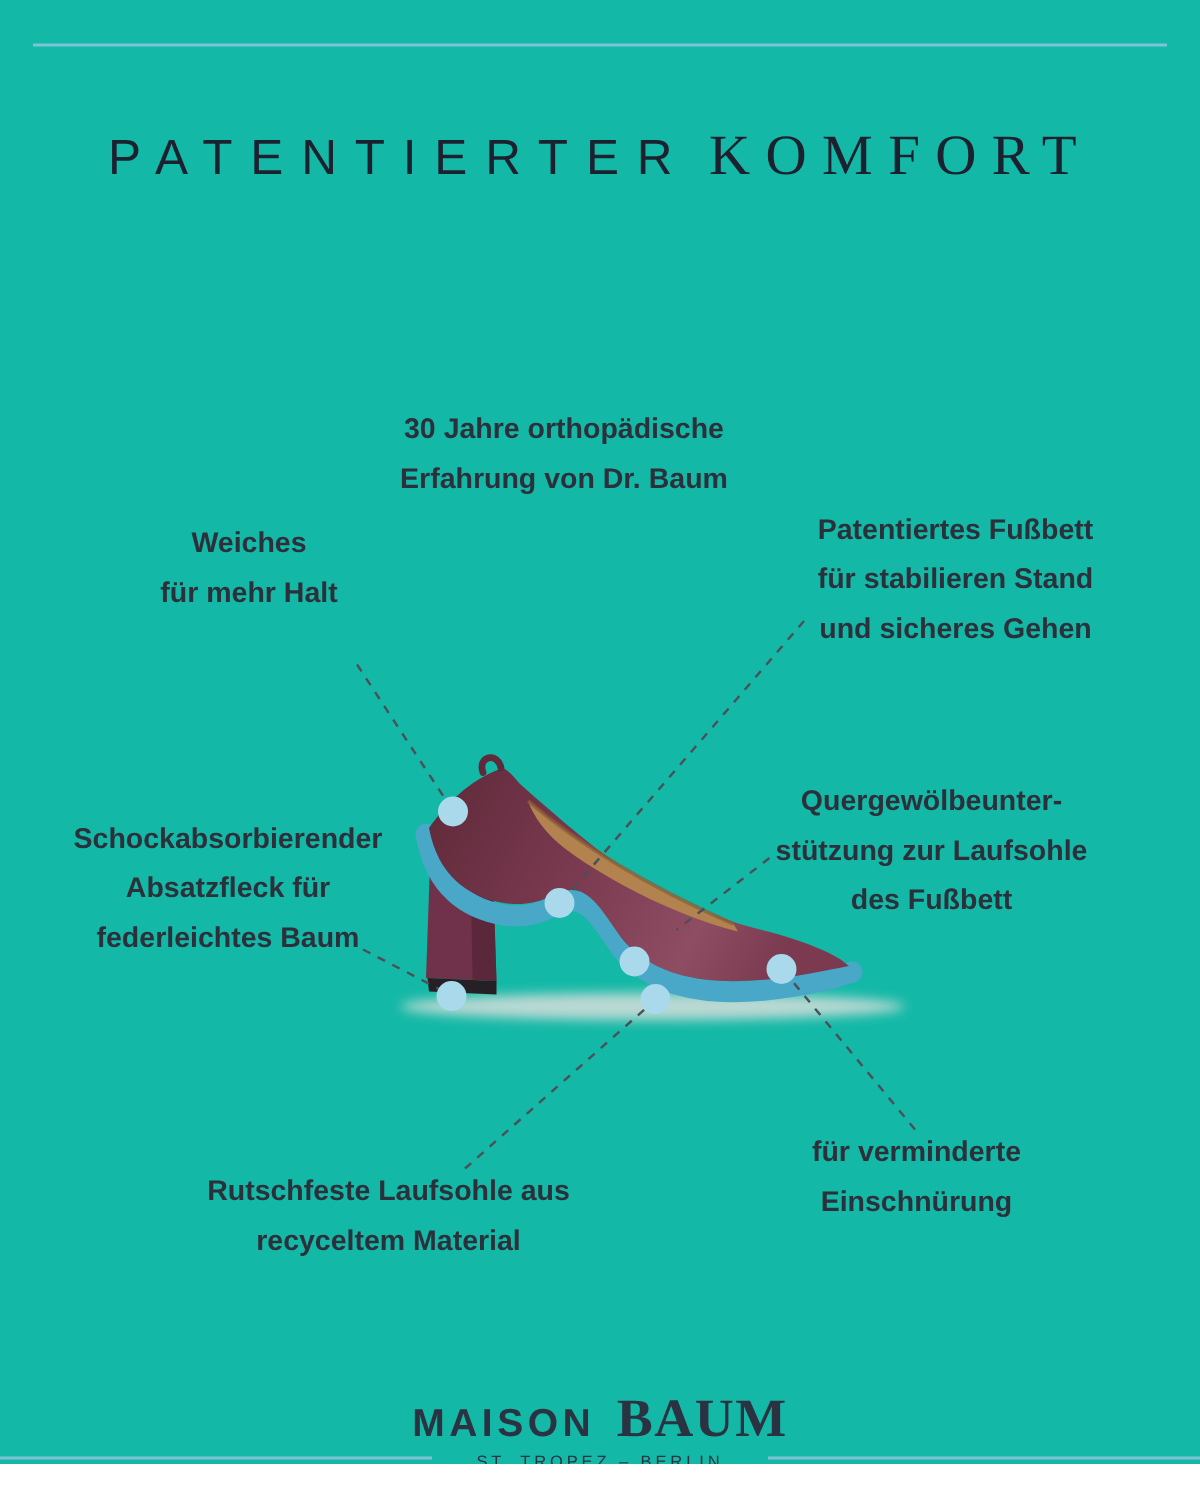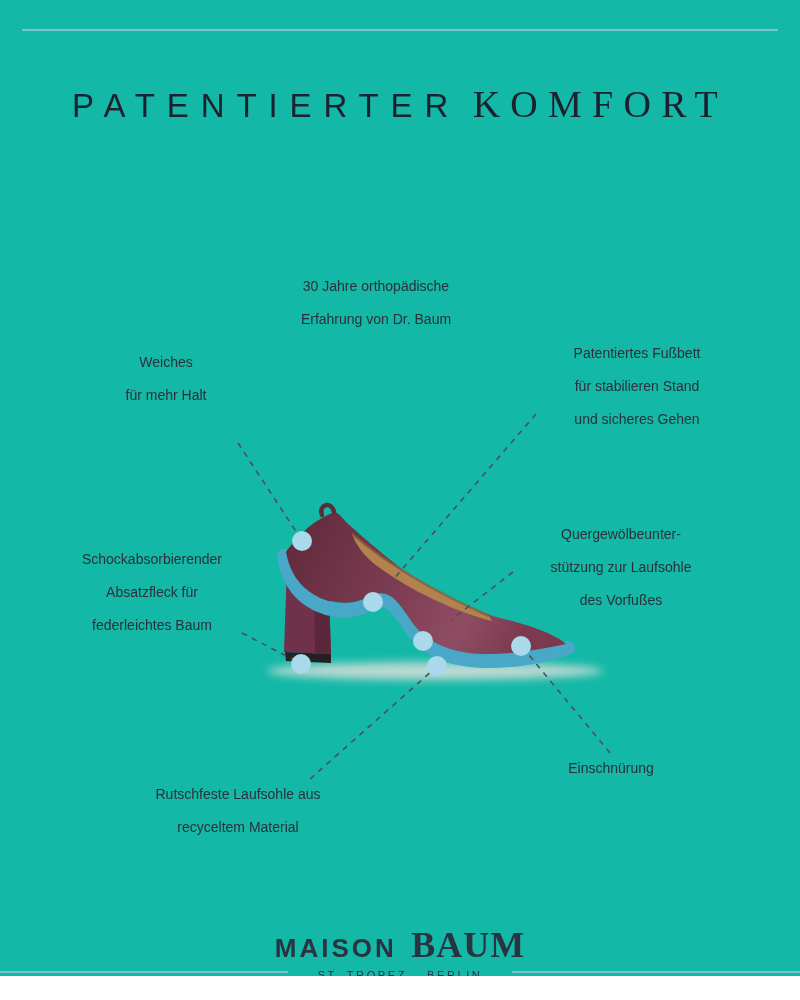--- a/index.html
+++ b/index.html
@@ -7,27 +7,27 @@
          font-family:"Liberation Sans",sans-serif;}
   svg.layer{position:absolute;left:0;top:0;}
 
   
   .title{position:absolute;top:82px;left:0;right:0;text-align:center;color:#1c2130;}
   .t-sans{font-family:"Liberation Sans",sans-serif;font-size:33px;font-weight:400;letter-spacing:0.36em;}
   .t-serif{font-family:"Liberation Serif",serif;font-size:38px;font-weight:400;letter-spacing:0.27em;margin-left:8px;}
 
   
   .ann{position:absolute;transform:translateX(-50%);text-align:center;
-       font-size:14px;line-height:33px;color:#2b303b;white-space:nowrap;}
+       font-size:19px;line-height:33px;color:#2b303b;white-space:nowrap;font-weight:bold;}
   .ann-experience{left:376px;top:270px;}
   .ann-heel-padding{left:166px;top:346px;}
   .ann-footbed{left:637px;top:337px;}
   .ann-shock{left:152px;top:543px;}
   .ann-arch{left:621px;top:518px;}
-  .ann-outsole{left:238px;top:778px;}
+  .ann-outsole{left:259px;top:778px;}
   .ann-leather{left:611px;top:752px;}
 
   
   .logo{position:absolute;left:0;right:0;top:924px;text-align:center;color:#2b3242;}
   .l-sans{font-family:"Liberation Sans",sans-serif;font-size:26px;font-weight:700;letter-spacing:3px;}
   .l-serif{font-family:"Liberation Serif",serif;font-size:36px;font-weight:700;letter-spacing:1px;margin-left:10px;}
   .l-tagline{font-size:11px;letter-spacing:2.6px;margin-top:3px;color:#2b3242;}
 </style>
 </head>
 <body>
@@ -108,29 +108,30 @@
 
   <div class="ann ann-shock">
     <div>Schockabsorbierender</div>
     <div>Absatzfleck für</div>
     <div>federleichtes Baum</div>
   </div>
 
   <div class="ann ann-arch">
     <div>Quergewölbeunter-</div>
     <div>stützung zur Laufsohle</div>
-    <div>des Vorfußes</div>
+    <div>des Fußbett</div>
   </div>
 
   <div class="ann ann-outsole">
     <div>Rutschfeste Laufsohle aus</div>
     <div>recyceltem Material</div>
   </div>
 
   <div class="ann ann-leather">
+    <div>für verminderte</div>
     <div>Einschnürung</div>
   </div>
 
   <div class="logo">
     <div>
       <span class="l-sans">MAISON</span>
       <span class="l-serif">BAUM</span>
     </div>
     <div class="l-tagline">ST. TROPEZ – BERLIN</div>
   </div>

